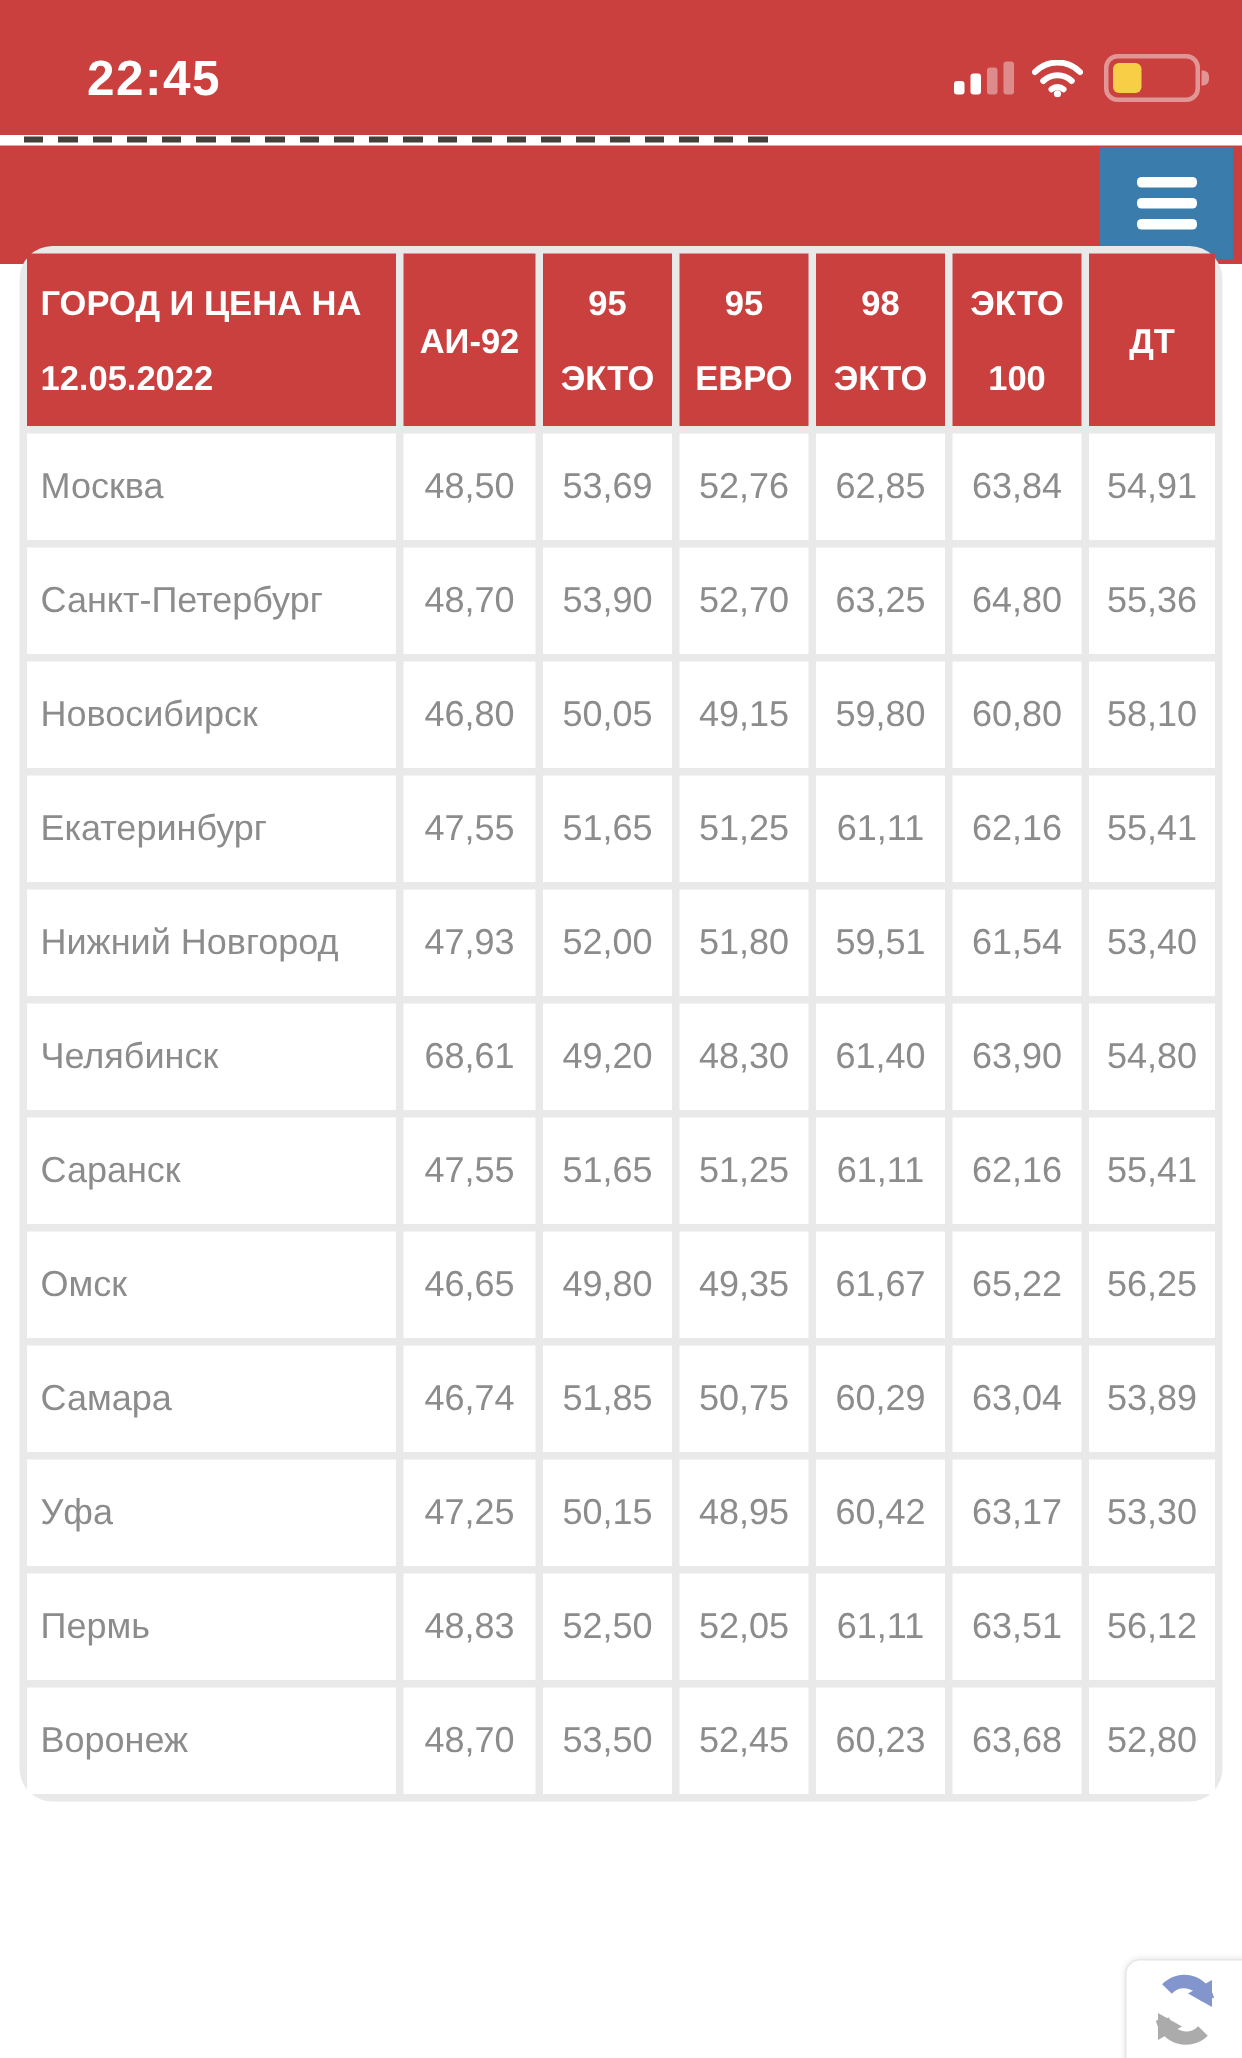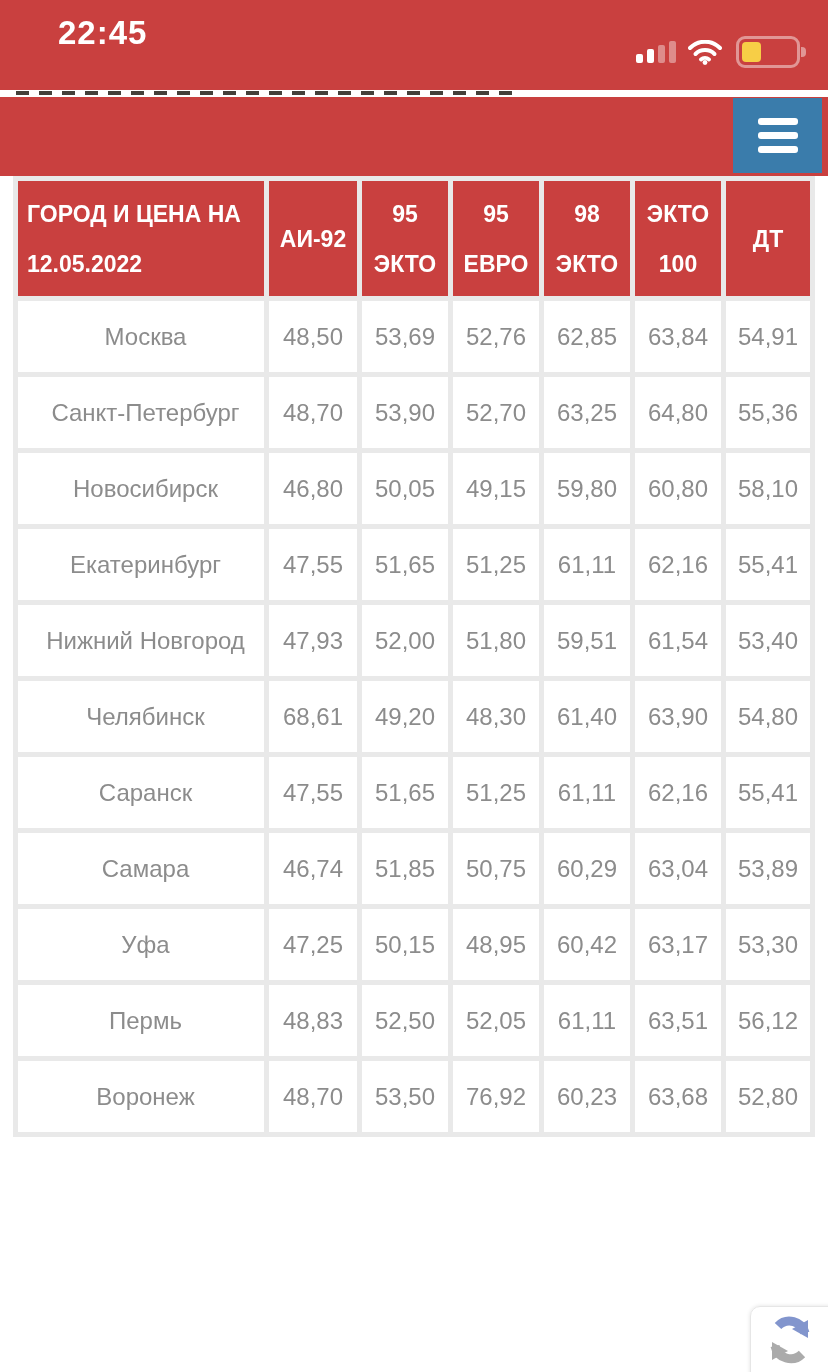--- a/index.html
+++ b/index.html
@@ -13,21 +13,21 @@
   html,body{margin:0;padding:0;}
   body{
     width:828px;height:1372px;overflow:hidden;position:relative;
     background:#ffffff;
     font-family:"Liberation Sans", sans-serif;
   }
 
   
   .status-bar{
     height:90px;background:var(--brand-red);
-    display:flex;justify-content:space-between;
+    display:flex;align-items:center;justify-content:space-between;
     padding:14px 28px 0 58px;
   }
   .time{color:#fff;font-size:33px;font-weight:700;letter-spacing:1px;}
   .status-icons{display:flex;align-items:center;gap:12px;}
   .signal{display:flex;align-items:flex-end;gap:4px;height:22px;}
   .signal i{display:block;width:7px;border-radius:2px;background:#fff;}
   .signal i:nth-child(1){height:9px;}
   .signal i:nth-child(2){height:14px;}
   .signal i:nth-child(3){height:18px;background:rgba(255,255,255,.4);}
   .signal i:nth-child(4){height:22px;background:rgba(255,255,255,.4);}
@@ -46,36 +46,36 @@
 
   
   .nav{height:79px;background:var(--brand-red);position:relative;}
   .menu-btn{position:absolute;top:1px;right:6px;width:89px;height:75px;
     background:var(--menu-blue);border:none;padding:0;cursor:pointer;
     display:flex;flex-direction:column;align-items:center;justify-content:center;gap:7px;}
   .menu-btn i{display:block;width:40px;height:7px;background:#fff;border-radius:3px;}
 
   
   table.prices{
-    position:absolute;left:13px;top:176px;width:802px;
+    position:absolute;left:13px;top:164px;width:802px;
     border-collapse:separate;border-spacing:5px;
-    background:var(--table-gap);table-layout:fixed;
+    background:var(--table-gap);table-layout:fixed;border-radius:22px;
   }
   table.prices th{
     background:var(--brand-red);color:#fff;font-weight:700;font-size:23px;
     height:115px;vertical-align:middle;padding:0;
   }
   table.prices th .line{line-height:50px;}
   table.prices th.city-col{text-align:left;padding-left:9px;}
   table.prices th.city-col .line{text-align:left;}
   table.prices td{
     background:#fff;color:var(--cell-text);font-size:24px;
     height:71px;vertical-align:middle;padding:0;
   }
-  table.prices td.city{text-align:center;padding-left:9px;}
+  table.prices td.city{text-align:left;padding-left:9px;}
   table.prices td.val{text-align:center;}
 
   
   .recaptcha{
     position:absolute;right:-14px;bottom:-16px;width:92px;height:82px;
     background:rgba(255,255,255,.88);border:1px solid #e6e6e6;
     border-radius:10px;box-shadow:0 0 4px rgba(0,0,0,.12);
   }
   .recaptcha svg{position:absolute;left:15px;top:9px;}
 </style>
@@ -212,20 +212,29 @@
       <tr>
         <td class="city">Саранск</td>
         <td class="val">47,55</td>
         <td class="val">51,65</td>
         <td class="val">51,25</td>
         <td class="val">61,11</td>
         <td class="val">62,16</td>
         <td class="val">55,41</td>
       </tr>
       <tr>
+        <td class="city">Омск</td>
+        <td class="val">46,65</td>
+        <td class="val">49,80</td>
+        <td class="val">49,35</td>
+        <td class="val">61,67</td>
+        <td class="val">65,22</td>
+        <td class="val">56,25</td>
+      </tr>
+      <tr>
         <td class="city">Самара</td>
         <td class="val">46,74</td>
         <td class="val">51,85</td>
         <td class="val">50,75</td>
         <td class="val">60,29</td>
         <td class="val">63,04</td>
         <td class="val">53,89</td>
       </tr>
       <tr>
         <td class="city">Уфа</td>
@@ -242,21 +251,21 @@
         <td class="val">52,50</td>
         <td class="val">52,05</td>
         <td class="val">61,11</td>
         <td class="val">63,51</td>
         <td class="val">56,12</td>
       </tr>
       <tr>
         <td class="city">Воронеж</td>
         <td class="val">48,70</td>
         <td class="val">53,50</td>
-        <td class="val">76,92</td>
+        <td class="val">52,45</td>
         <td class="val">60,23</td>
         <td class="val">63,68</td>
         <td class="val">52,80</td>
       </tr>
     </tbody>
 </table>
 
 <div class="recaptcha">
   <svg width="48" height="48" viewBox="0 0 48 48">
     <g opacity="0.85">

